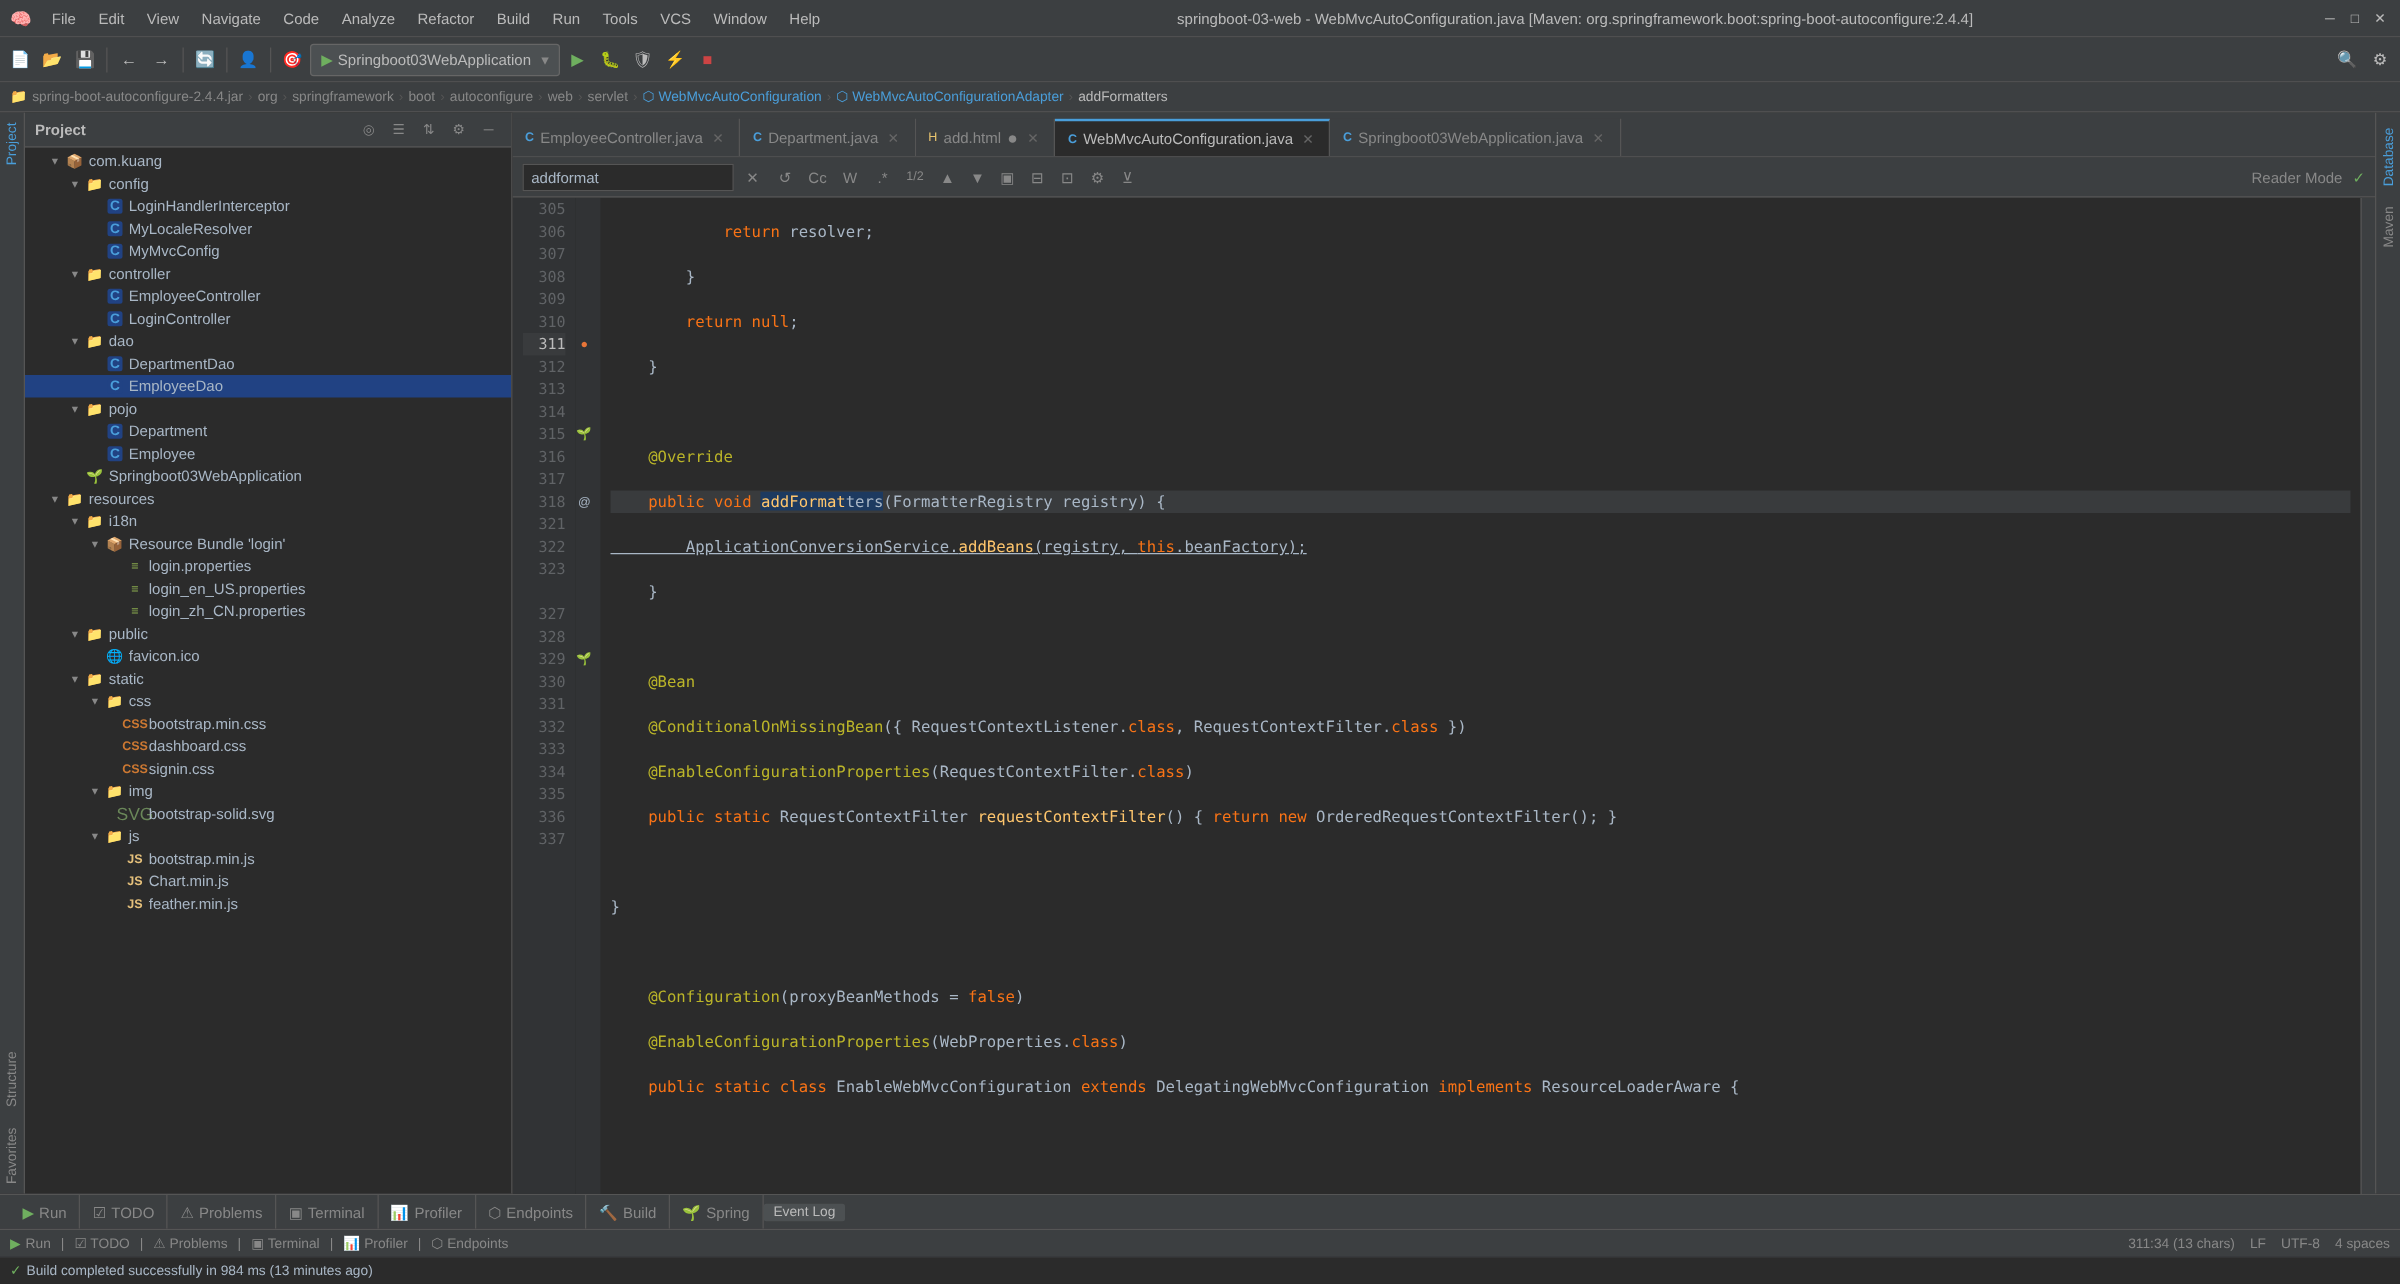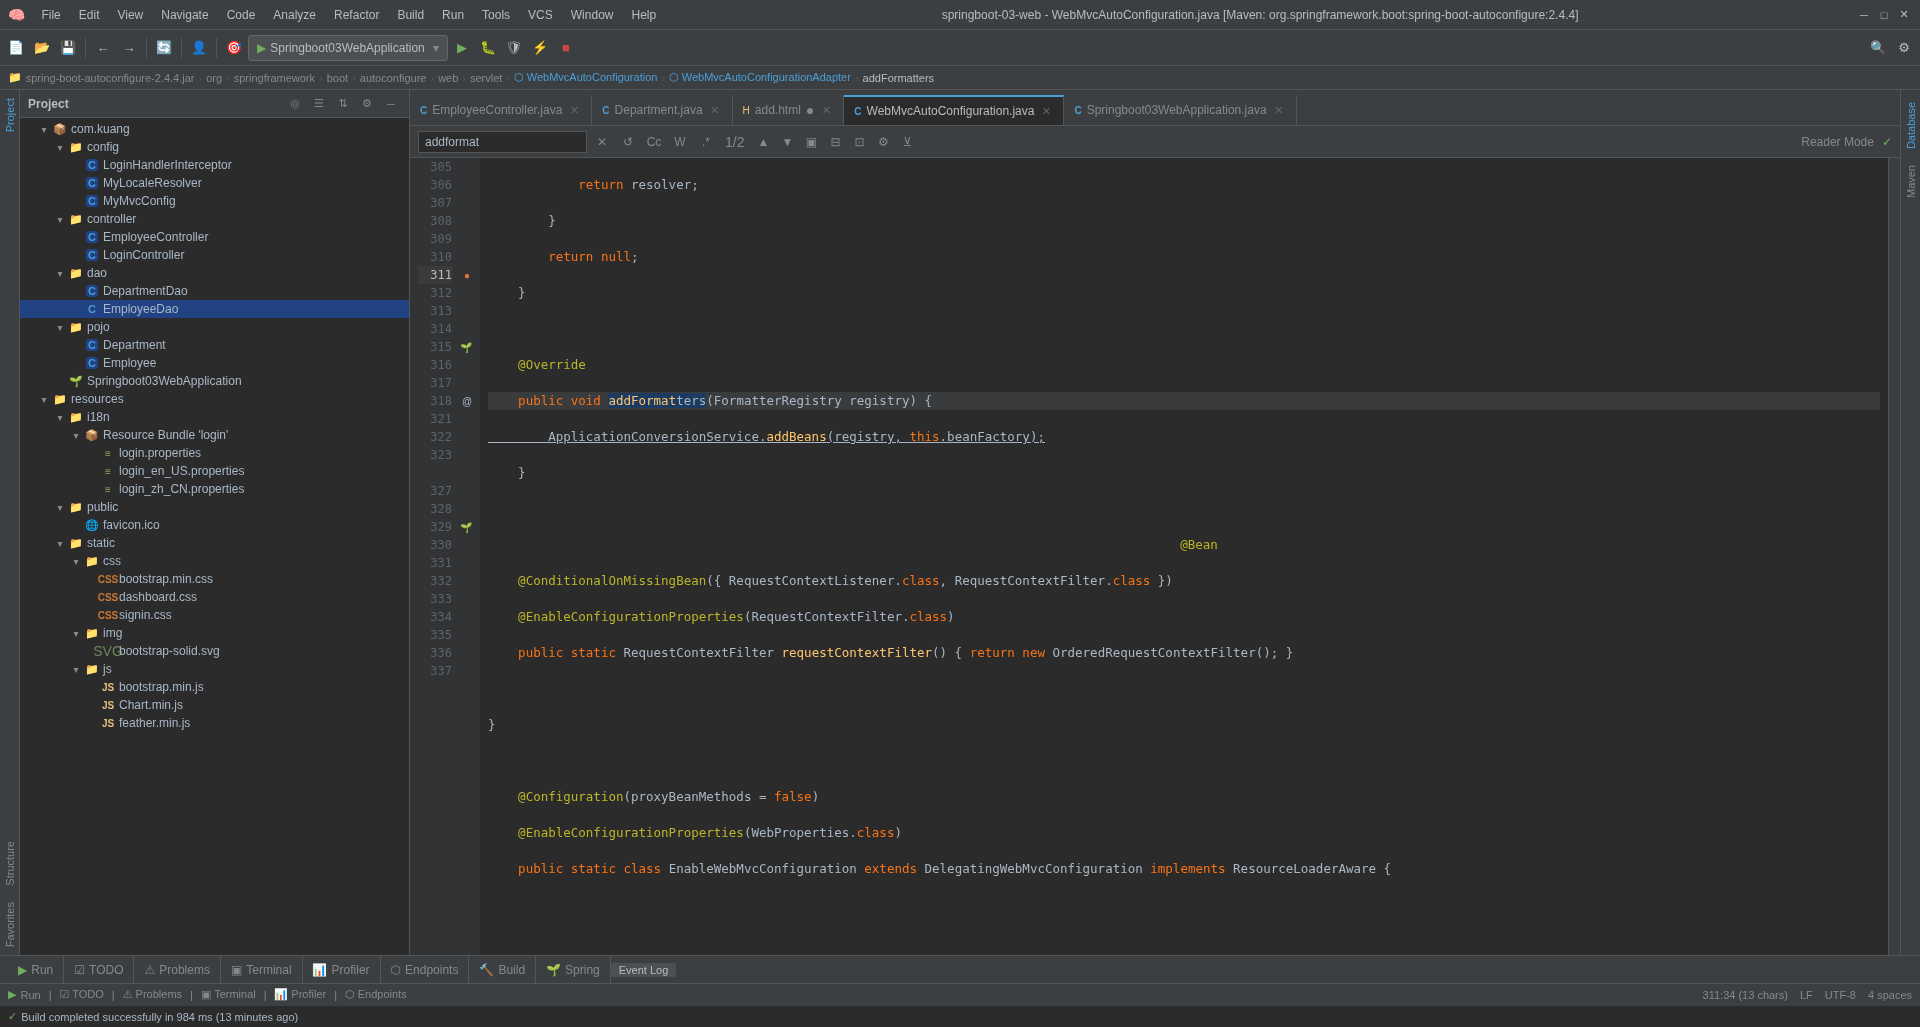--- a/index.html
+++ b/index.html
@@ -60,21 +60,21 @@
     .tab.active { background: #2b2b2b; color: #bbbbbb; border-top: 2px solid #4a9eda; }
     .tab-close { width: 14px; height: 14px; display: flex; align-items: center; justify-content: center; border-radius: 2px; color: #666; font-size: 11px; cursor: pointer; }
     .tab-icon-java { color: #4a9eda; font-size: 10px; font-weight: bold; }
     .tab-icon-html { color: #e8c46e; font-size: 10px; }
     .tab-modified { color: #888; font-size: 14px; }
 
     
     .search-bar { height: 32px; background: #3c3f41; display: flex; align-items: center; padding: 0 8px; gap: 4px; border-bottom: 1px solid #555; flex-shrink: 0; }
     .search-input { background: #2b2b2b; border: 1px solid #555; color: #a9b7c6; padding: 2px 6px; font-size: 12px; height: 22px; outline: none; min-width: 160px; }
     .search-btn { width: 22px; height: 22px; display: flex; align-items: center; justify-content: center; cursor: pointer; color: #888; font-size: 12px; border: none; background: none; }
-    .search-result { color: #888; font-size: 14px; margin-left: 4px; }
+    .search-result { color: #888; font-size: 10px; margin-left: 4px; }
     .search-nav { display: flex; align-items: center; gap: 2px; margin-left: 4px; }
 
     
     .code-editor { flex: 1; overflow: auto; display: flex; background: #2b2b2b; }
     .code-editor::-webkit-scrollbar { width: 10px; height: 10px; }
     .code-editor::-webkit-scrollbar-track { background: #2b2b2b; }
     .code-editor::-webkit-scrollbar-thumb { background: #4c5052; border-radius: 4px; }
     .line-numbers { width: 50px; background: #313335; padding: 0 8px; text-align: right; flex-shrink: 0; font-family: 'Consolas', monospace; font-size: 12px; color: #606366; line-height: 18px; padding-top: 0; user-select: none; }
     .gutter { width: 20px; background: #313335; flex-shrink: 0; position: relative; }
     .code-content { flex: 1; font-family: 'Consolas', monospace; font-size: 12.5px; line-height: 18px; padding: 0 8px; white-space: pre; overflow: visible; }
@@ -600,21 +600,21 @@
 <div style="height:18px;"><span class="kw">            return</span> resolver;</div>
 <div style="height:18px;">        }</div>
 <div style="height:18px;"><span class="kw">        return</span> <span class="kw">null</span>;</div>
 <div style="height:18px;">    }</div>
 <div style="height:18px;"></div>
 <div style="height:18px;">    <span class="ann">@Override</span></div>
 <div style="height:18px;background:#393b3d;">    <span class="kw">public void</span> <span class="hl-blue"><span class="mth">addFormat</span>ters</span>(FormatterRegistry registry) {</div>
 <div style="height:18px;text-decoration:underline;">        ApplicationConversionService.<span class="mth">addBeans</span>(registry, <span class="kw">this</span>.beanFactory);</div>
 <div style="height:18px;">    }</div>
 <div style="height:18px;"></div>
-<div style="height:18px;text-align:center;">    <span class="ann">@Bean</span></div>
+<div style="height:18px;">    <span class="ann">@Bean</span></div>
 <div style="height:18px;">    <span class="ann">@ConditionalOnMissingBean</span>({ RequestContextListener.<span class="kw">class</span>, RequestContextFilter.<span class="kw">class</span> })</div>
 <div style="height:18px;">    <span class="ann">@EnableConfigurationProperties</span>(RequestContextFilter.<span class="kw">class</span>)</div>
 <div style="height:18px;">    <span class="kw">public static</span> RequestContextFilter <span class="mth">requestContextFilter</span>() { <span class="kw">return new</span> OrderedRequestContextFilter(); }</div>
 <div style="height:18px;"></div>
 <div style="height:18px;">}</div>
 <div style="height:18px;"></div>
 <div style="height:18px;">    <span class="ann">@Configuration</span>(proxyBeanMethods = <span class="kw">false</span>)</div>
 <div style="height:18px;">    <span class="ann">@EnableConfigurationProperties</span>(WebProperties.<span class="kw">class</span>)</div>
 <div style="height:18px;">    <span class="kw">public static class</span> EnableWebMvcConfiguration <span class="kw">extends</span> DelegatingWebMvcConfiguration <span class="kw">implements</span> ResourceLoaderAware {</div>
 <div style="height:18px;"></div>

